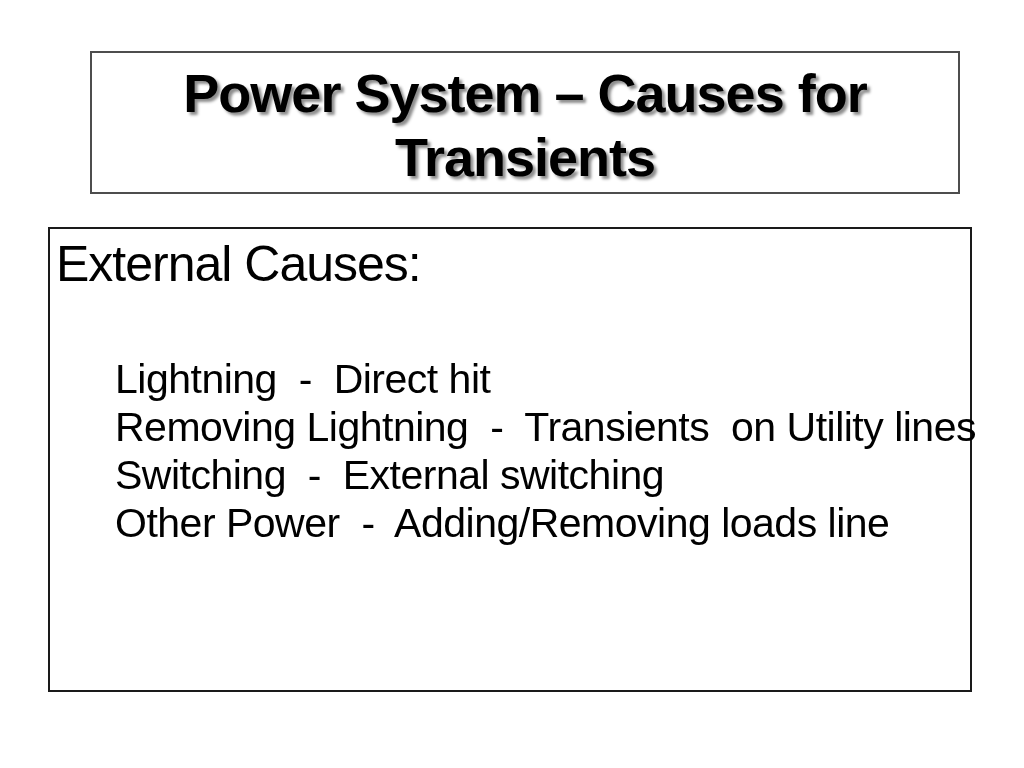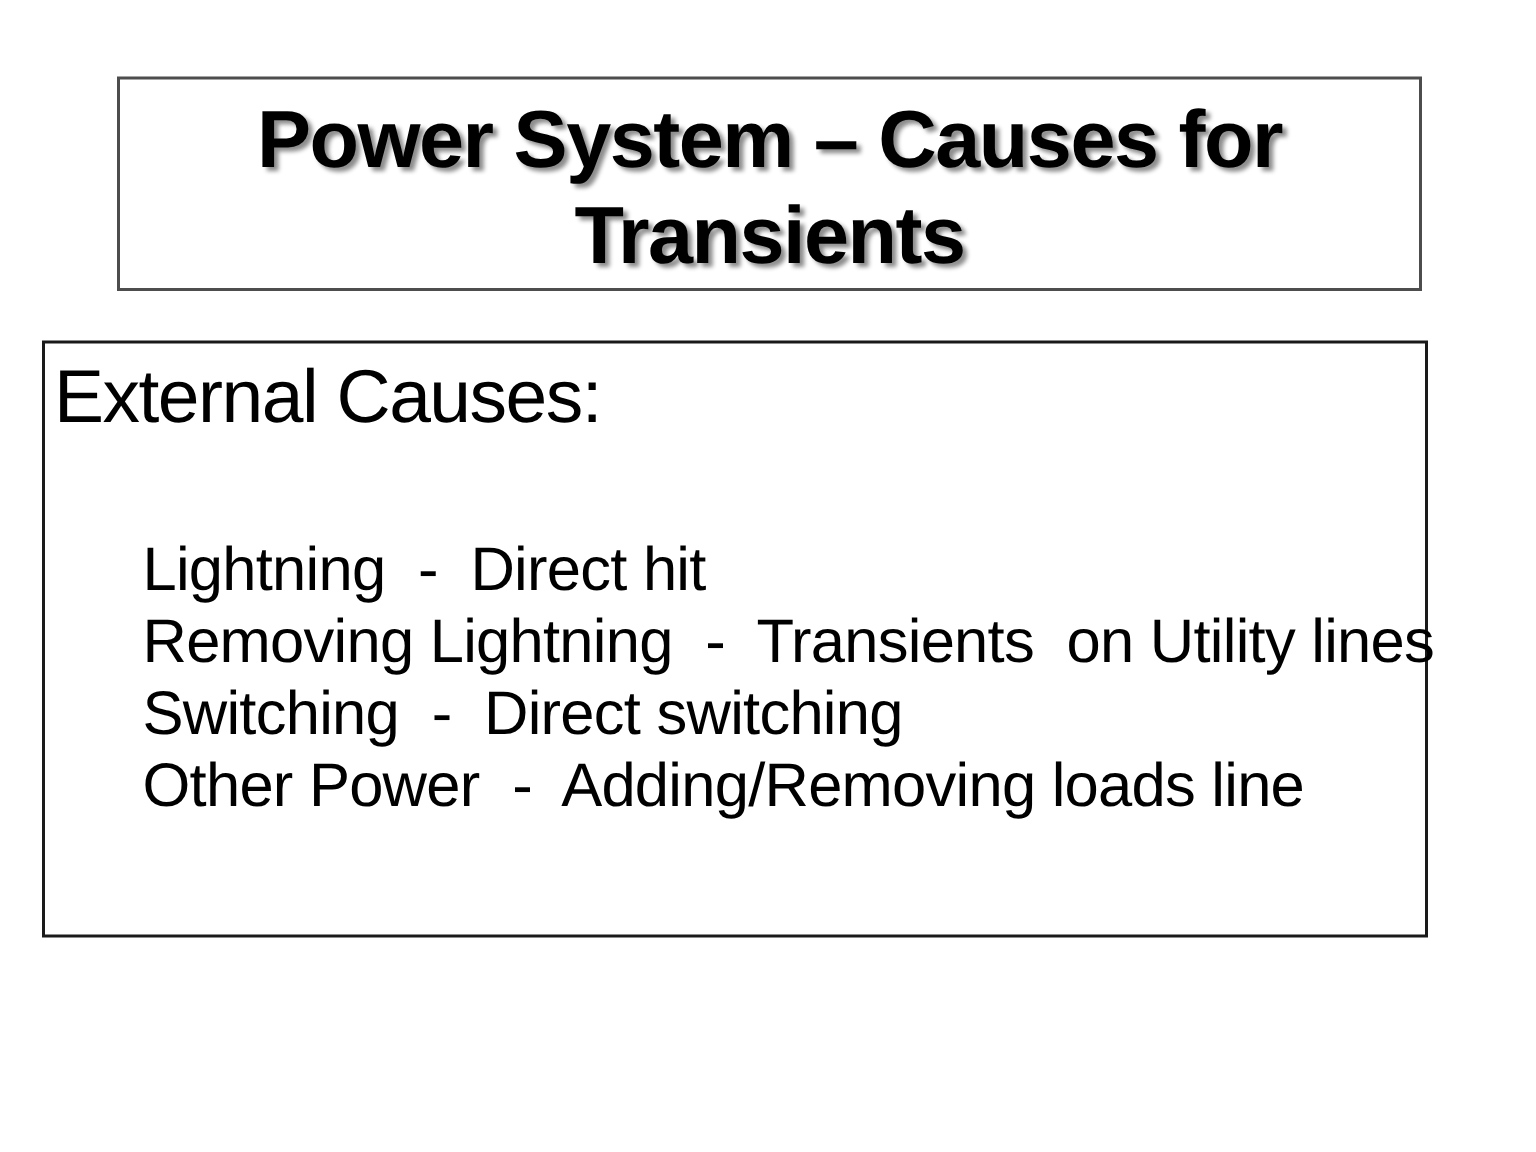--- a/index.html
+++ b/index.html
@@ -11,44 +11,44 @@
     position: relative;
     width: 1024px;
     height: 768px;
     background: #ffffff;
     overflow: hidden;
     font-family: "Liberation Sans", "DejaVu Sans", sans-serif;
     color: #000000;
   }
   .title-box {
     position: absolute;
-    left: 78px;
+    left: 90px;
     top: 51px;
     width: 870px;
     height: 143px;
     border: 2px solid #4d4d4d;
     box-sizing: border-box;
     background: #ffffff;
     text-align: center;
   }
   .title-text {
     padding-top: 8px;
     font-size: 54px;
     font-weight: bold;
     line-height: 64px;
     letter-spacing: -1px;
     text-shadow: 3px 3px 3px rgba(0,0,0,0.45);
     white-space: pre-wrap;
   }
   .content-box {
     position: absolute;
-    left: 28px;
+    left: 48px;
     top: 227px;
     width: 924px;
-    height: 398px;
+    height: 465px;
     border: 2px solid #1a1a1a;
     box-sizing: border-box;
     background: #ffffff;
   }
   .body-heading {
     margin: 6px 0 0 6px;
     font-size: 50px;
     line-height: 58px;
     letter-spacing: -1px;
     white-space: pre-wrap;
@@ -72,18 +72,18 @@
 
   <div class="title-box">
     <div class="title-text">Power System – Causes for Transients</div>
   </div>
 
   <div class="content-box">
     <div class="body-heading">External Causes:</div>
     <ul class="cause-list">
       <li>Lightning  -  Direct hit</li>
       <li>Removing Lightning  -  Transients  on Utility lines</li>
-      <li>Switching  -  Direct switching</li>
+      <li>Switching  -  External switching</li>
       <li>Other Power  -  Adding/Removing loads line</li>
     </ul>
   </div>
 
 </div>
 
 </body></html>

